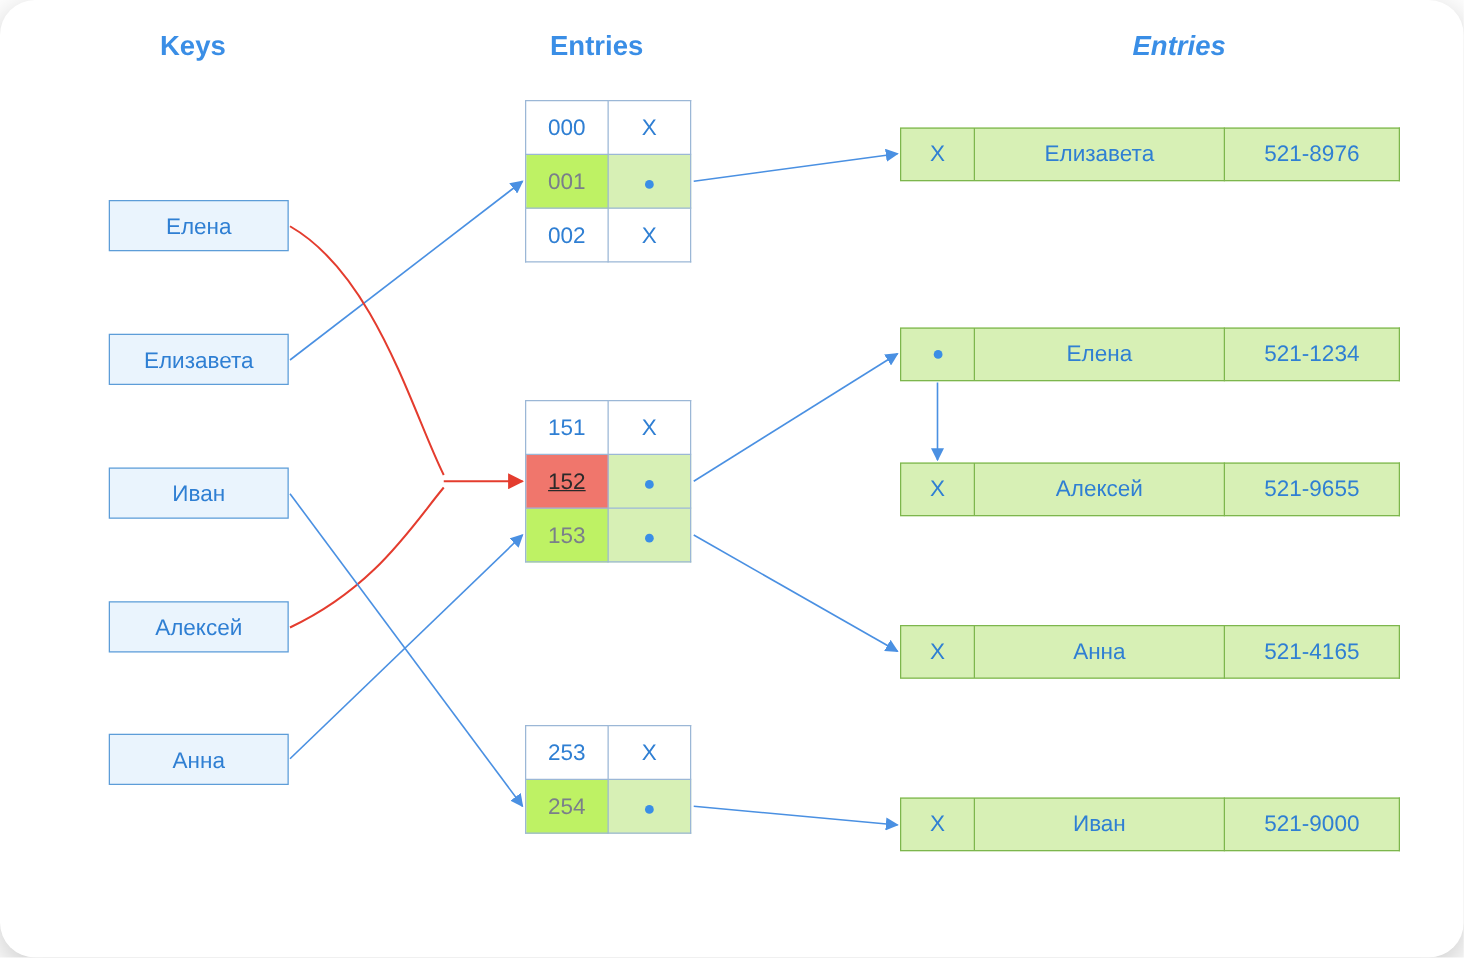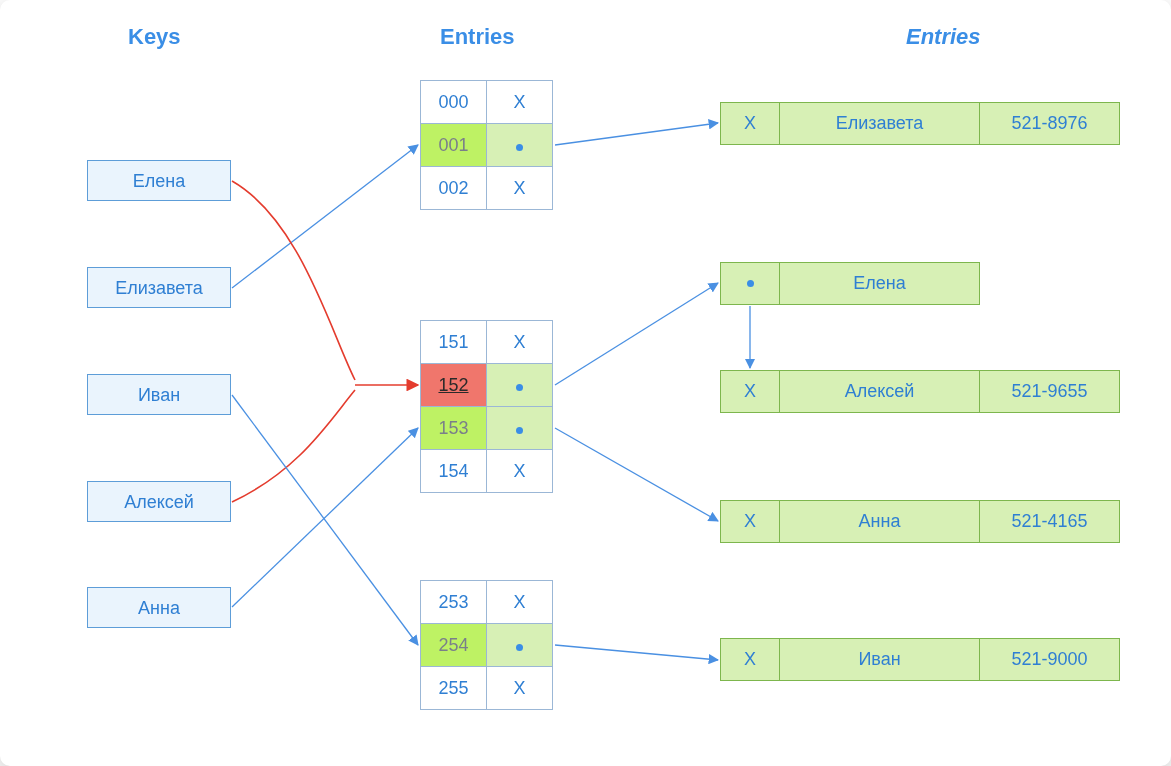--- a/index.html
+++ b/index.html
@@ -7,21 +7,21 @@
     margin: 0;
     padding: 0;
     font-family: "Segoe UI", Arial, sans-serif;
     background: #fff;
   }
   .frame {
     position: relative;
     width: 1171px;
     height: 766px;
     background: #fff;
-    border-radius: 10px;
+    border-radius: 28px;
     box-shadow: 0 8px 28px rgba(0,0,0,0.22);
     margin: 0;
     overflow: hidden;
   }
   .heading {
     position: absolute;
     font-size: 22px;
     font-weight: 700;
     color: #3a8ee6;
   }
@@ -147,52 +147,45 @@
       <td>X</td>
     </tr>
     <tr>
       <td class="idx-red">152</td>
       <td class="ptr dot"></td>
     </tr>
     <tr>
       <td class="idx-purple">153</td>
       <td class="ptr dot"></td>
     </tr>
-    <tr>
-      <td>154</td>
-      <td>X</td>
-    </tr>
   </tbody>
     </table>
 
   <table class="buckets b2">
     <tbody>
         <tr>
       <td>253</td>
       <td>X</td>
     </tr>
     <tr>
       <td class="idx-purple">254</td>
       <td class="ptr dot"></td>
     </tr>
-    <tr>
-      <td>255</td>
-      <td>X</td>
-    </tr>
   </tbody>
     </table>
 
   <div class="entry e0">
     <div>X</div>
     <div>Елизавета</div>
     <div>521-8976</div>
   </div>
   <div class="entry e1">
     <div class="dot"></div>
     <div>Елена</div>
+    <div>521-1234</div>
   </div>
   <div class="entry e2">
     <div>X</div>
     <div>Алексей</div>
     <div>521-9655</div>
   </div>
   <div class="entry e3">
     <div>X</div>
     <div>Анна</div>
     <div>521-4165</div>

